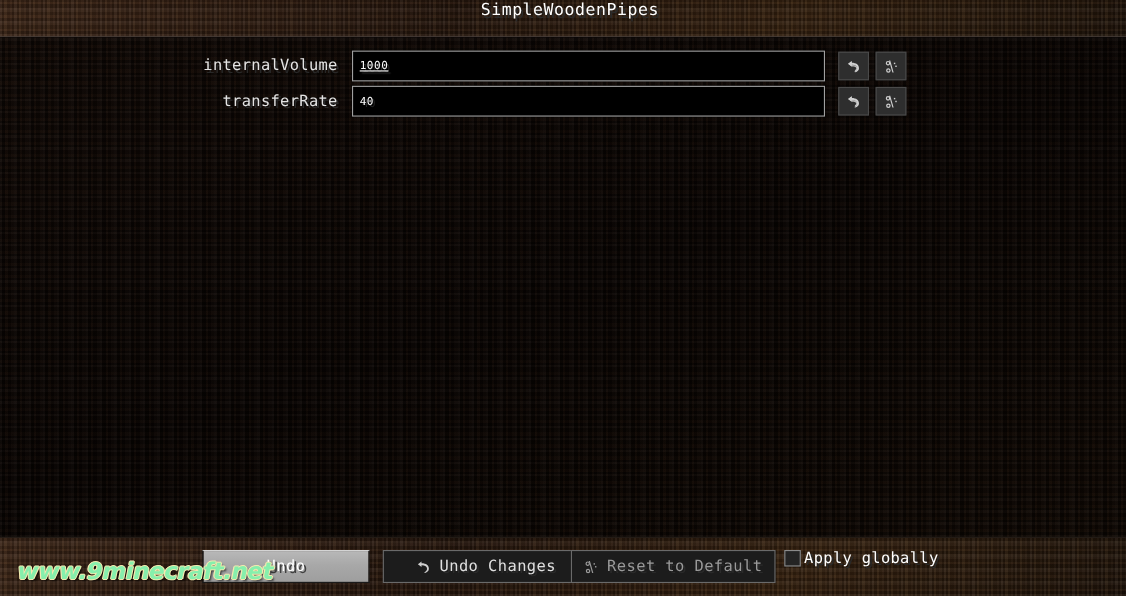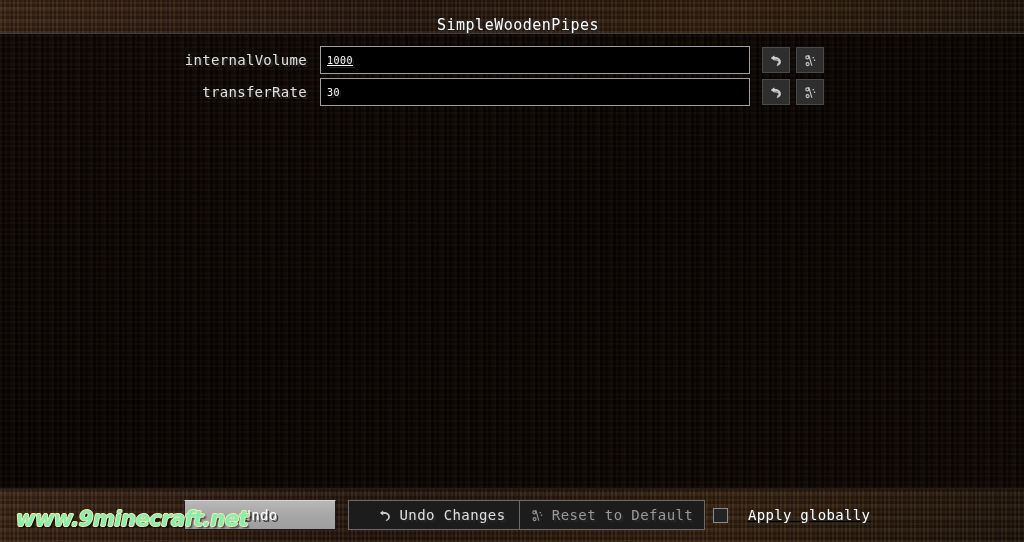--- a/index.html
+++ b/index.html
@@ -71,21 +71,21 @@
   }
   .edge-line.soft { background: rgba(120,112,106,0.22); }
 
   
   #title-bar {
     position: absolute;
     top: 0; left: 0;
     width: 1024px;
     height: 34px;
     display: flex;
-    align-items: flex-end;
+    align-items: flex-start;
     justify-content: center;
     z-index: 5;
     padding-left: 12px;
   }
   #title-text {
     font-size: 15px;
     letter-spacing: 0.5px;
     color: #ffffff;
     text-shadow: 2px 2px 0 #2b2b2b;
     white-space: nowrap;
@@ -195,24 +195,22 @@
   }
   .mc-button.dark.undo-changes { left: 348px; width: 188px; text-align: center; }
   .mc-button.dark.reset-default { left: 519px; width: 186px; color: #9a9a9a; }
 
   .btn-icon { display: inline-flex; align-items: center; }
 
   #apply-globally {
     position: absolute;
     left: 713px;
     display: flex;
-    align-items: center;
-    gap: 20px;
+    gap: 3px;
     height: 30px;
-    text-decoration: underline;
   }
   #apply-checkbox {
     width: 15px;
     height: 15px;
     background: #242424;
     border: 1px solid #8a8a8a;
   }
   #apply-label {
     font-size: 14px;
     color: #ffffff;
@@ -284,21 +282,21 @@
             <rect x="9.9" y="5.6" width="1.3" height="1.3" fill="#cfcfcf"></rect>
           </svg>
         </span>
       </div>
     </div>
 
 
     <div class="opt-row">
       <div class="opt-label">transferRate</div>
       <div class="opt-input">
-        <span class="opt-value">30</span>
+        <span class="opt-value">40</span>
       </div>
       <div class="opt-btn undo">
         <span class="btn-icon">
           <svg width="13" height="11" viewBox="0 0 13 11">
             <path d="M4.5 2.2 L4.5 0.6 L1.2 3.1 L4.5 5.6 L4.5 4.0 C8.0 4.0 9.6 5.2 9.6 7.2 C9.6 8.6 8.6 9.6 7.2 10.0 L7.2 8.6 C8.0 8.3 8.4 7.8 8.4 7.2 C8.4 6.0 7.2 5.4 4.5 5.4 Z" fill="#b9b9b9"></path>
             <path d="M4.2 2.0 L4.2 0.4 L0.9 2.9 L4.2 5.4 L4.2 3.8 C7.6 3.8 9.2 5.0 9.2 7.0 C9.2 8.5 8.2 9.5 6.6 10.2 L7.4 10.9 C9.6 10.1 10.9 8.8 10.9 7.0 C10.9 4.0 8.6 2.0 4.2 2.0 Z" fill="#cfcfcf"></path>
           </svg>
         </span>
       </div>
       <div class="opt-btn reset">

